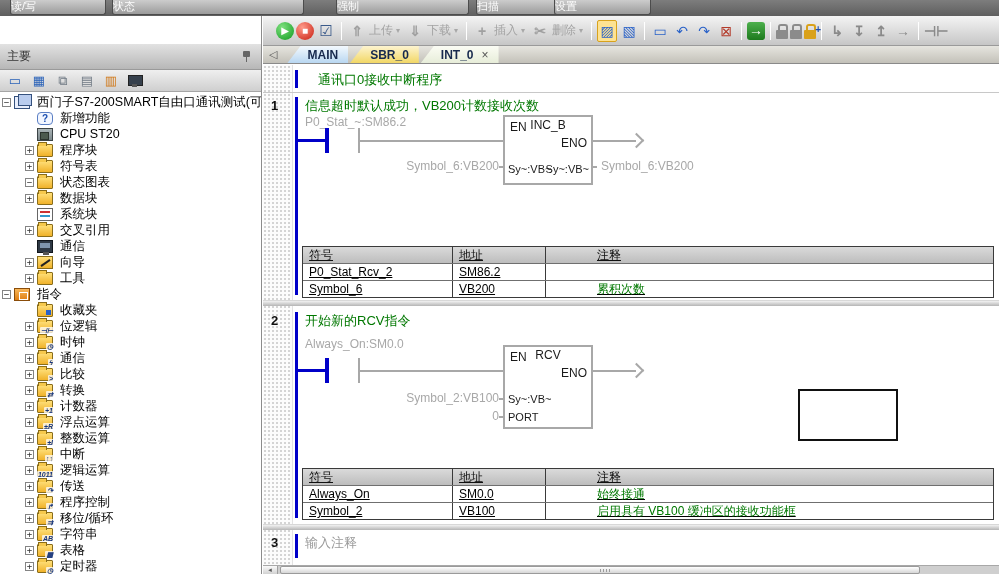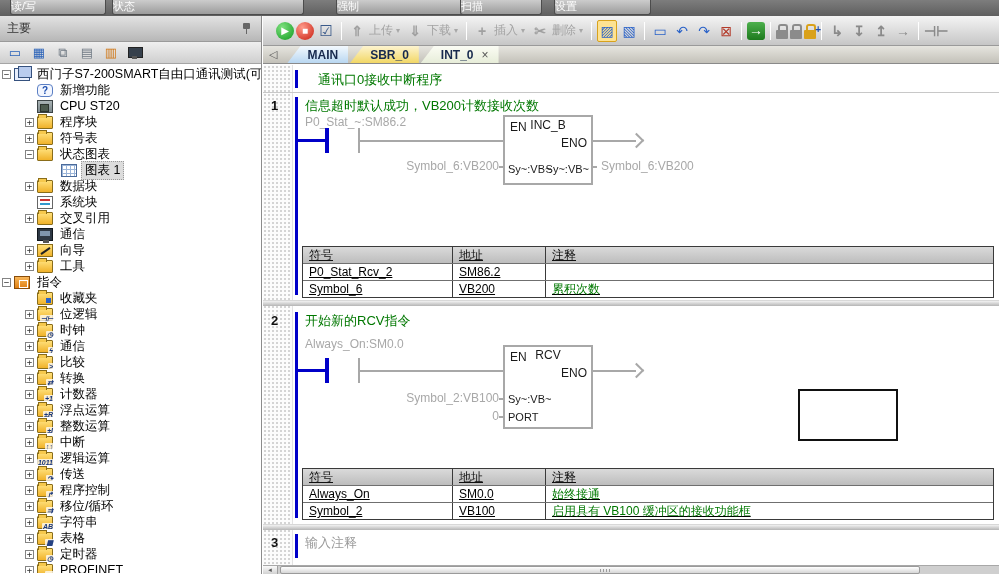--- a/index.html
+++ b/index.html
@@ -9,28 +9,28 @@
 
   
   .ribbon { position:absolute; left:0; top:0; width:999px; height:16px;
             background:linear-gradient(#7d7d7d,#5e5e5e); }
   .rtab { position:absolute; top:0; height:15px; background:linear-gradient(#cccccc,#9b9b9b);
           border:1px solid #4c4c4c; border-top:none; border-radius:0 0 3px 3px;
           color:#fdfdfd; font-size:11px; text-align:left; line-height:13px; overflow:hidden; }
   .ribbon div.rtab:nth-of-type(1){ left:10px;  width:96px;  }
   .ribbon div.rtab:nth-of-type(2){ left:112px; width:192px; }
   .ribbon div.rtab:nth-of-type(3){ left:336px; width:133px; }
-  .ribbon div.rtab:nth-of-type(4){ left:460px; width:82px;  }
+  .ribbon div.rtab:nth-of-type(4){ left:476px; width:82px;  }
   .ribbon div.rtab:nth-of-type(5){ left:554px; width:97px;  }
 
   
   .left-panel { position:absolute; left:0; top:16px; width:262px; height:558px; background:#fff;
                 border-right:1px solid #8b8b8b; overflow:hidden; }
   .lp-header { height:26px; background:linear-gradient(#e2e2e2,#b7b7b7); border-bottom:1px solid #9a9a9a;
-               font-size:12px; color:#333; line-height:25px; padding-left:7px; position:relative; }
+               font-size:12px; color:#333; line-height:25px; padding-left:7px; position:relative;margin-top:28px; }
   .pin { position:absolute; right:10px; top:7px; width:9px; height:11px; }
   .pin::before { content:""; position:absolute; left:1px; top:0; width:7px; height:6px; background:#666; border-radius:1px; }
   .pin::after  { content:""; position:absolute; left:4px; top:6px; width:1px; height:5px; background:#666; }
   .lp-toolbar { height:22px; background:linear-gradient(#efefef,#cfcfcf); border-bottom:1px solid #a5a5a5;
                 display:flex; align-items:center; padding-left:6px; gap:6px; }
   .licon { width:18px; height:16px; text-align:center; font-size:13px; line-height:16px; }
   .lk-blue   { color:#2a62b8; }
   .lk-gray   { color:#707a84; }
   .lk-orange { color:#d07818; }
   .lk-mon    { position:relative; }
@@ -145,21 +145,21 @@
   .arrowhead { width:11px; height:11px; border-top:2px solid #a8a8a8; border-right:2px solid #a8a8a8;
                transform:rotate(45deg); }
   .gradsep { left:0; right:0; height:6px; background:linear-gradient(#f2f2f2,#b5b5b5); border-top:1px solid #d8d8d8; }
   .thinline { left:0; right:0; height:1px; background:#c8c8c8; }
 
   .symtable { position:absolute; width:692px; border:1px solid #3a3a3a; font-size:12px; background:#fff; }
   .srow { display:flex; height:17px; line-height:16px; border-top:1px solid #6f6f6f;text-decoration:underline; }
   .srow.head { height:16px; background:linear-gradient(#dadada,#bdbdbd); border-top:none; font-weight:normal; color:#111; }
   .srow .c1 { width:150px; border-right:1px solid #3a3a3a; padding-left:6px; overflow:hidden; }
   .srow .c2 { width:93px;  border-right:1px solid #3a3a3a; padding-left:6px; overflow:hidden; }
-  .srow .c3 { flex:1; padding-left:6px; overflow:hidden; }
+  .srow .c3 { flex:1; padding-left:6px; overflow:hidden;margin-left:45px; }
 
   .artifact { border:2px solid #111; background:#fff; }
 
   .hscroll { position:absolute; left:0; bottom:0; width:736px; height:9px; background:#cfcfcf; border-top:1px solid #a8a8a8;
              display:flex; align-items:stretch; }
   .hs-btn { width:15px; background:linear-gradient(#fafafa,#d2d2d2); border-right:1px solid #a0a0a0;
             font-size:7px; line-height:8px; text-align:center; color:#555; }
   .hs-thumb { width:640px; background:linear-gradient(#ffffff,#d6d6d6); border:1px solid #9a9a9a; border-radius:2px;
               margin-left:2px; position:relative; }
   .hs-thumb::after { content:""; position:absolute; left:50%; top:2px; width:10px; height:3px;
@@ -233,25 +233,20 @@
           <span class="ticon ic-folder2"></span>
           <span class="tlabel">符号表</span>
         </div>
 
         <div class="trow lvl-1">
           <span class="texp">−</span>
           <span class="ticon ic-folderchart"></span>
           <span class="tlabel">状态图表</span>
         </div>
 
-        <div class="trow lvl-2 st-selected">
-          <span class="texp"></span>
-          <span class="ticon ic-chart"></span>
-          <span class="tlabel">图表 1</span>
-        </div>
 
         <div class="trow lvl-1">
           <span class="texp">+</span>
           <span class="ticon ic-folder"></span>
           <span class="tlabel">数据块</span>
         </div>
 
         <div class="trow lvl-1">
           <span class="texp"></span>
           <span class="ticon ic-sysblock"></span>

